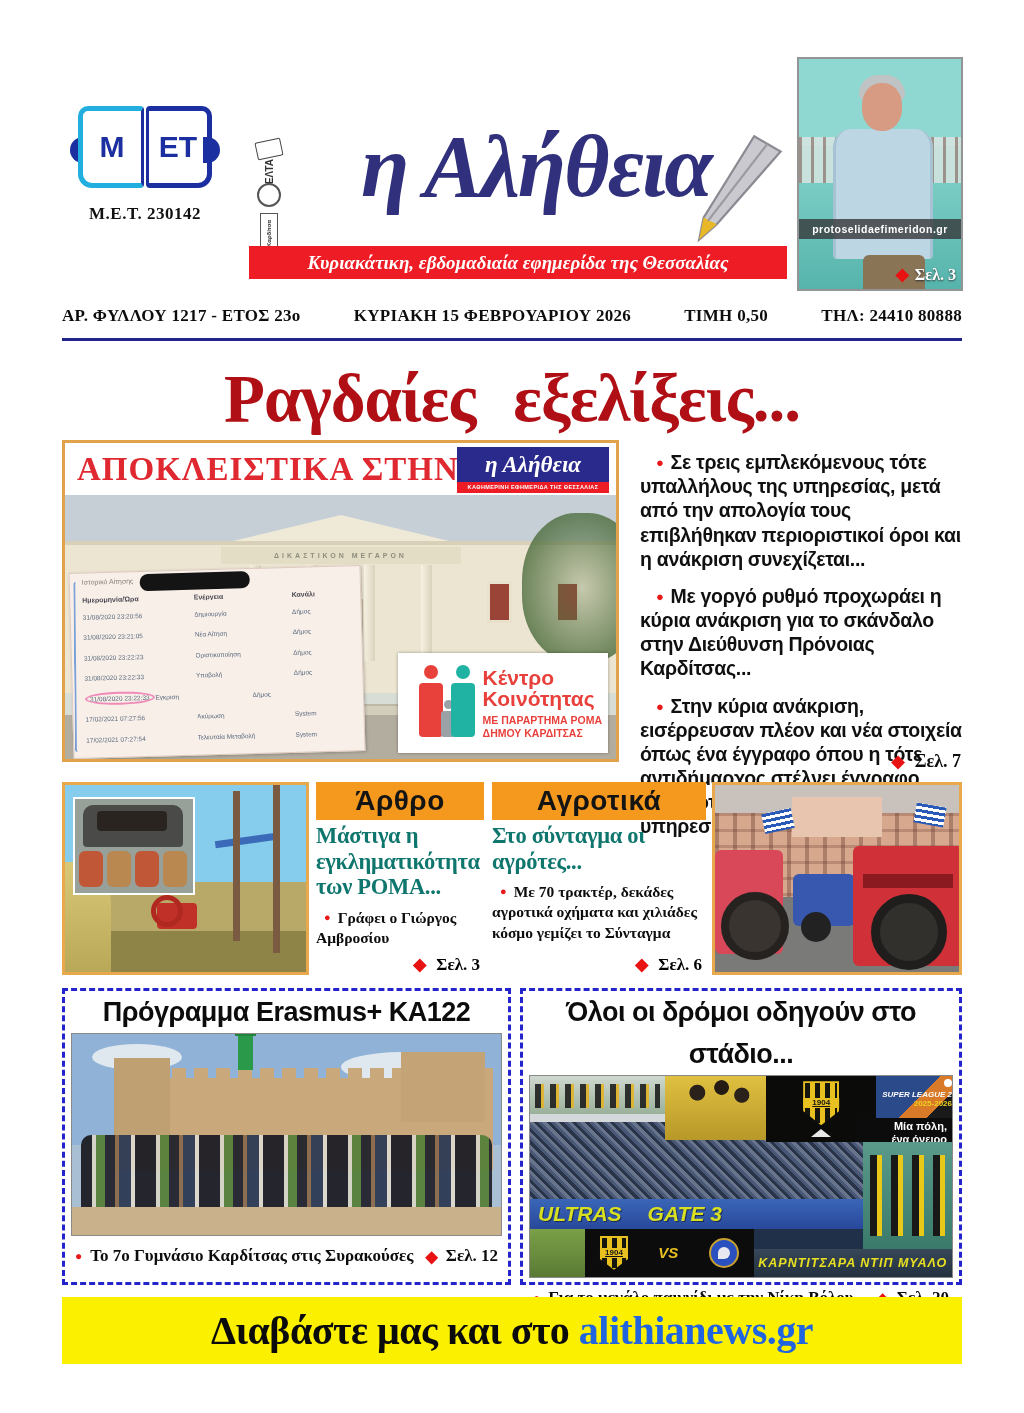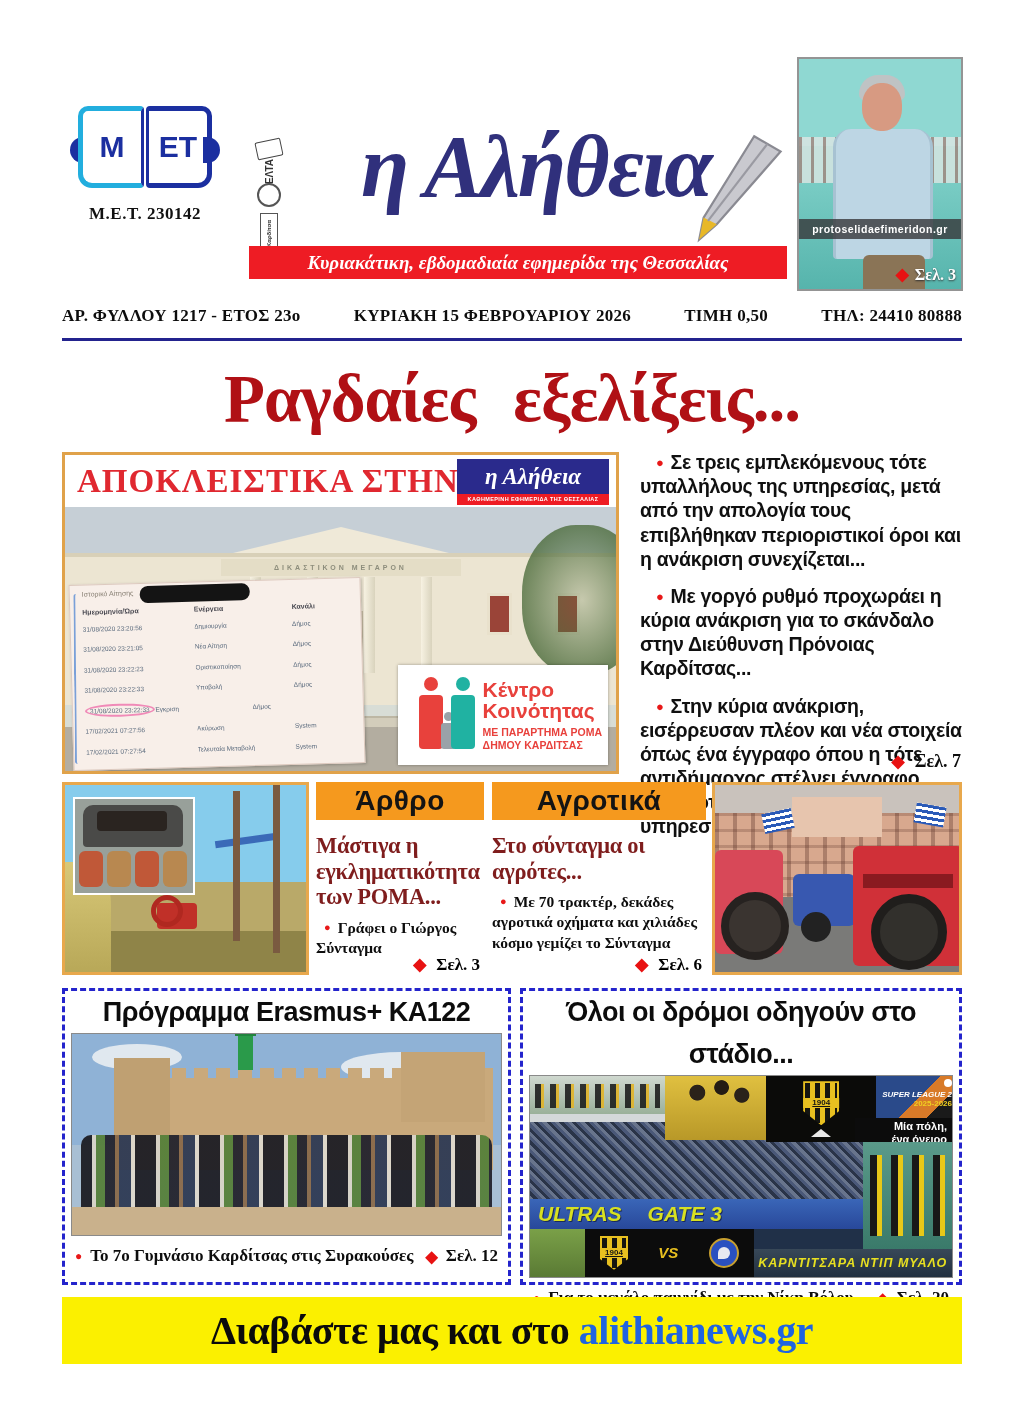--- a/index.html
+++ b/index.html
@@ -51,21 +51,21 @@
   
   .infoline { left:62px; top:306px; width:900px; display:flex; justify-content:space-between;
               font:800 17px "Liberation Serif", serif; color:#0d0d0d; letter-spacing:.3px; }
   .rule { left:62px; top:338px; width:900px; height:3px; background:#23238e; }
 
   
   .headline { left:0; top:352px; width:1024px; text-align:center; color:#b01015;
               font:900 67px/92px "Liberation Serif", serif; word-spacing:22px; letter-spacing:-1px; }
 
   
-  .mainbox { left:62px; top:452px; width:557px; height:322px; border:3px solid #e0a24a; background:#fff; overflow:hidden; }
+  .mainbox { left:62px; top:440px; width:557px; height:322px; border:3px solid #e0a24a; background:#fff; overflow:hidden; }
   .excl { position:relative; height:52px; background:#fff; }
   .excl-t { position:absolute; left:12px; top:2px; font:800 33px/48px "Liberation Serif", serif; color:#e02830; letter-spacing:1px; }
   .mini-logo { position:absolute; right:7px; top:4px; width:152px; height:46px; }
   .mini-blue { height:35px; background:#2a2a8c; color:#fff; text-align:center; font:italic 800 23px/35px "Liberation Serif", serif; }
   .mini-red { height:11px; background:#ee1c24; color:#fff; text-align:center; font:700 5.5px/11px "Liberation Sans", sans-serif; letter-spacing:.4px; }
   .building { position:absolute; left:0; right:0; top:52px; bottom:0; background:linear-gradient(#c6cfd6 0 26%, #d8ddd6 26% 100%); overflow:hidden; }
   .pedi { position:absolute; left:50%; top:20px; transform:translateX(-50%); width:0; height:0;
           border-left:108px solid transparent; border-right:108px solid transparent; border-bottom:26px solid #efe9d8; }
   .bld-body { position:absolute; left:0; right:0; top:46px; height:152px; background:#ece5d2; border-top:4px solid #d8d0b8; }
   .frieze { position:absolute; left:50%; top:52px; transform:translateX(-50%); width:240px; height:17px; background:#e4ddc6;
@@ -134,21 +134,21 @@
   .car::after { content:""; position:absolute; left:14px; top:6px; width:70px; height:20px; background:#2a2420; border-radius:4px; }
   .sack { position:absolute; bottom:6px; width:24px; height:36px; border-radius:6px; }
   .sack.s1 { left:4px; background:#c05838; } .sack.s2 { left:32px; background:#b88850; }
   .sack.s3 { left:60px; background:#c05838; } .sack.s4 { left:88px; background:#b88850; }
 
   .banner { height:38px; background:#f5991e; text-align:center; color:#141414;
             font:700 28px/38px "Liberation Sans", sans-serif; letter-spacing:.5px; }
   .midcol { top:782px; height:193px; }
   .arthro { left:316px; width:168px; }
   .agrotika { left:492px; width:214px; }
-  .mid-head { margin-top:13px; font:800 22.5px/1.14 "Liberation Serif", serif; color:#7f1d1d; letter-spacing:-.3px; }
+  .mid-head { margin-top:3px; font:800 22.5px/1.14 "Liberation Serif", serif; color:#0f766e; letter-spacing:-.3px; }
   .mid-by { margin-top:8px; font:700 15.5px/1.3 "Liberation Serif", serif; color:#0d0d0d; }
   .mid-by .bdot { margin-left:8px; font-size:11px; }
   .midref { position:absolute; right:4px; bottom:0; font:800 17px "Liberation Serif", serif; }
 
   .mp2 { left:712px; width:250px; background:linear-gradient(#c9c2bc 0 16%, #d7ab91 16% 58%, #7a7a78 58% 100%); }
   .parl { position:absolute; left:0; right:0; top:28px; height:84px; background:#d8a88e;
           background-image:repeating-linear-gradient(90deg, rgba(90,50,40,.35) 0 4px, transparent 4px 18px),
                            repeating-linear-gradient(rgba(90,50,40,.25) 0 3px, transparent 3px 16px); }
   .parl-ped { position:absolute; left:50%; top:12px; transform:translateX(-50%); width:90px; height:40px; background:#e7c5ae; }
   .flag { position:absolute; width:30px; height:20px; background:repeating-linear-gradient(#2a5ab8 0 3px, #fff 3px 6px); }
@@ -407,21 +407,21 @@
       <div class="sack s1"></div>
         <div class="sack s2"></div>
       <div class="sack s3"></div>
         <div class="sack s4"></div>
     </div>
   </div>
 
   <div class="abs midcol arthro">
     <div class="banner">Άρθρο</div>
     <div class="mid-head">Μάστιγα η εγκληματικότητα των ΡΟΜΑ...</div>
-    <div class="mid-by"><span class="bdot">●</span><span>Γράφει ο Γιώργος Σύνταγμα</span></div>
+    <div class="mid-by"><span class="bdot">●</span><span>Γράφει ο Γιώργος Αμβροσίου</span></div>
     <div class="midref">
       <span class="dia">◆</span><span>Σελ. 3</span>
     </div>
   </div>
 
   <div class="abs midcol agrotika">
     <div class="banner">Αγροτικά</div>
     <div class="mid-head">Στο σύνταγμα οι αγρότες...</div>
     <div class="mid-by"><span class="bdot">●</span><span>Με 70 τρακτέρ, δεκάδες αγροτικά οχήματα και χιλιάδες κόσμο γεμίζει  το Σύνταγμα</span></div>
     <div class="midref">

